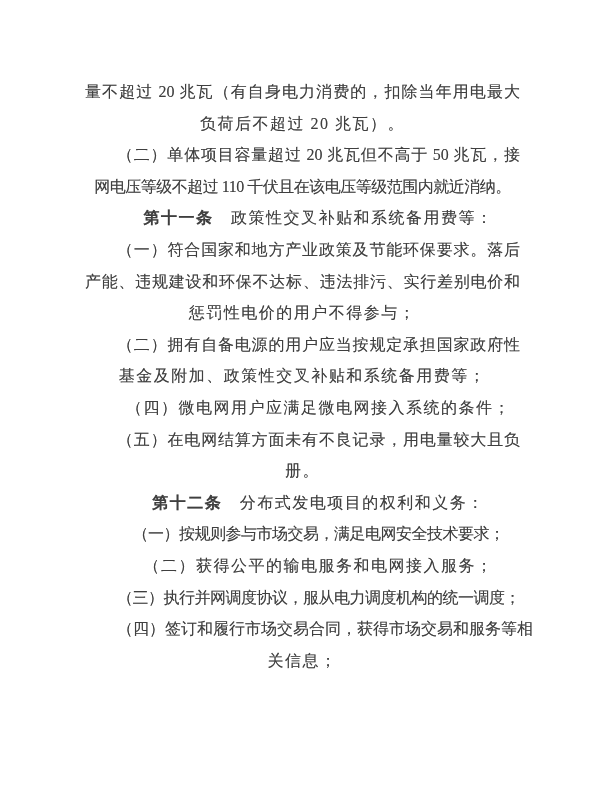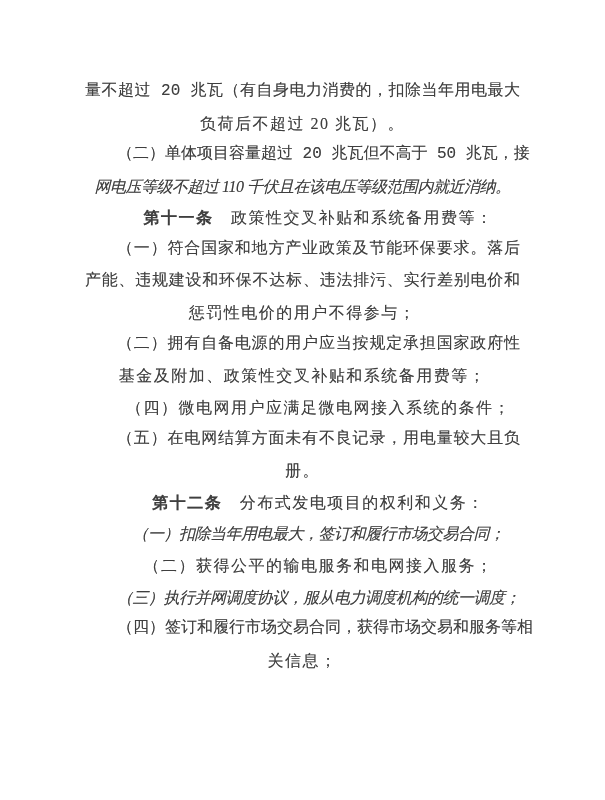--- a/index.html
+++ b/index.html
@@ -28,26 +28,24 @@
     letter-spacing: 1.5px;
     white-space: nowrap;
     text-shadow: 0 0 0.5px rgba(60,60,60,0.45);
     text-align: center;
   }
   
   .fill {
     letter-spacing: 0;
     text-align: justify;
     text-align-last: justify;
-    font-family: Liberation Mono, monospace;
   }
   
   .tight {
     letter-spacing: -0.5px;
-    font-style: italic;
   }
   .indent {
     padding-left: 32px;
   }
   .art-num {
     font-weight: 700;
   }
 </style>
 </head>
 <body>
@@ -107,21 +105,21 @@
 
   <div class="line">
     <span>册。</span>
   </div>
 
   <div class="line indent">
     <span class="art-num">第十二条</span><span>　分布式发电项目的权利和义务：</span>
   </div>
 
   <div class="line indent tight">
-    <span>（一）扣除当年用电最大，签订和履行市场交易合同；</span>
+    <span>（一）按规则参与市场交易，满足电网安全技术要求；</span>
   </div>
 
   <div class="line indent">
     <span>（二）获得公平的输电服务和电网接入服务；</span>
   </div>
 
   <div class="line indent tight">
     <span>（三）执行并网调度协议，服从电力调度机构的统一调度；</span>
   </div>
 

